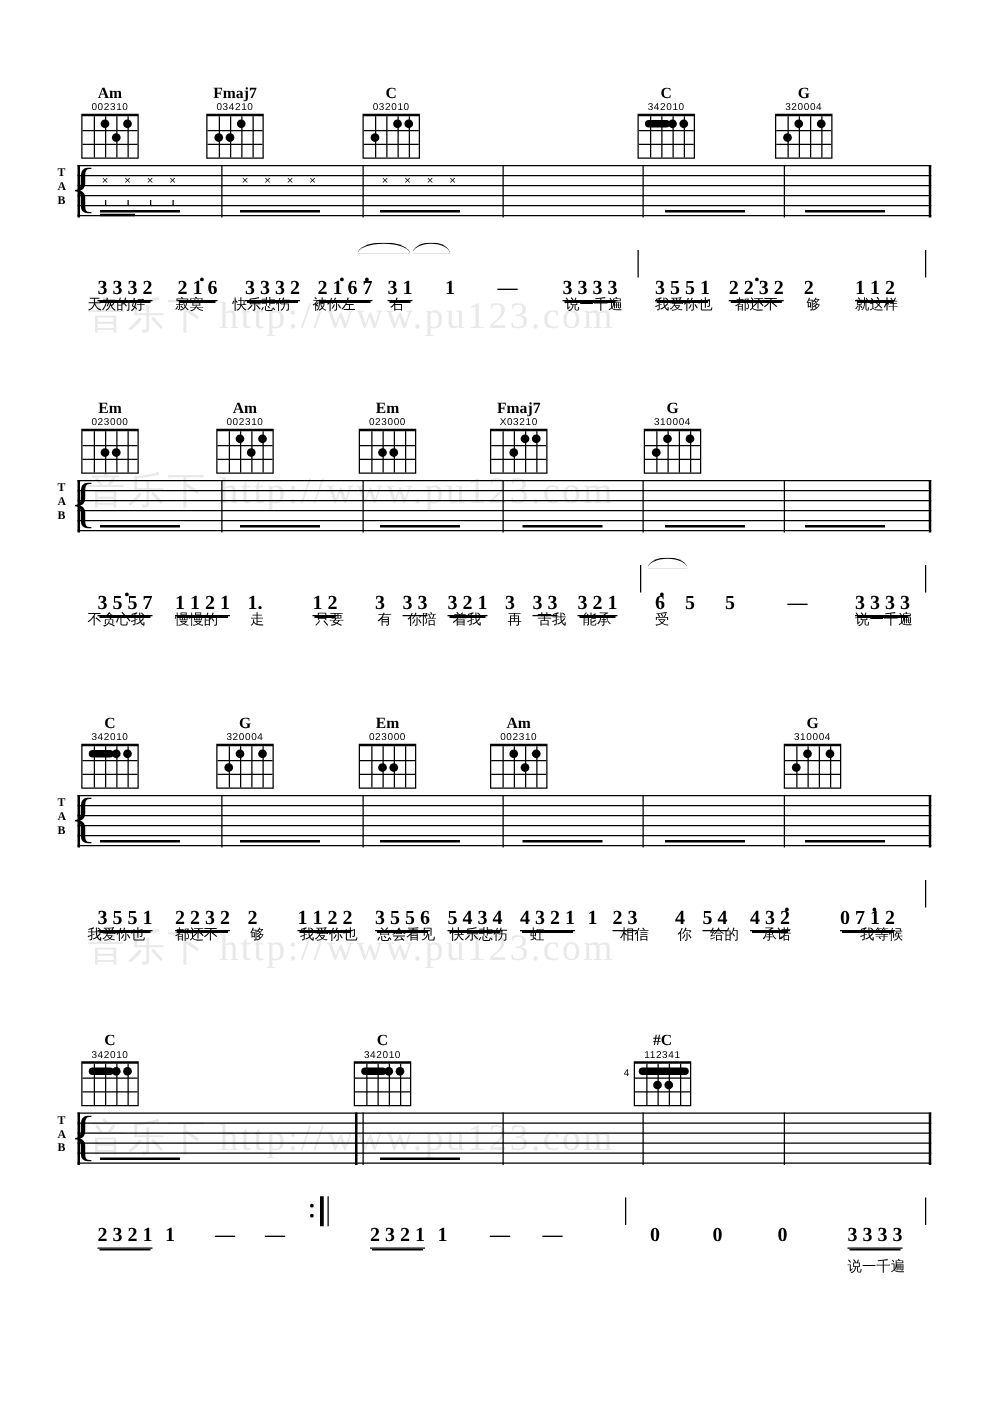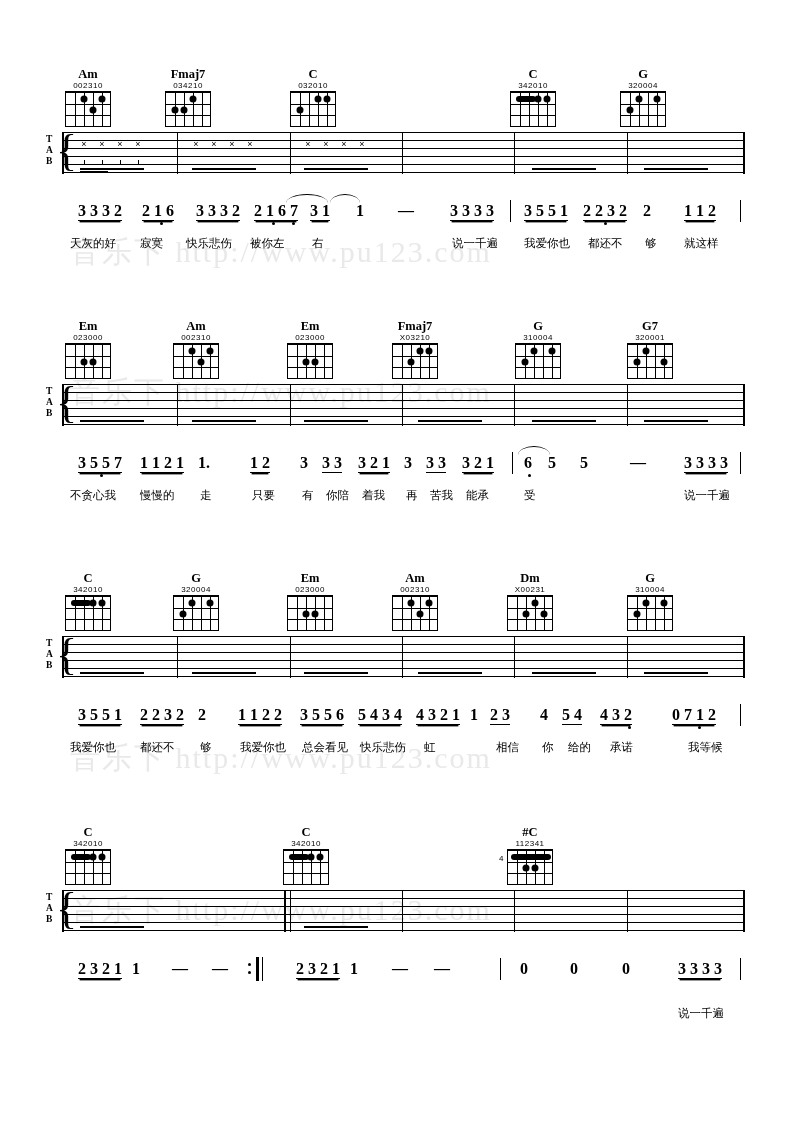--- a/index.html
+++ b/index.html
@@ -92,20 +92,21 @@
   .beam{position:absolute;height:2px;background:#000;}
   .tick{position:absolute;width:1px;height:4px;background:#000;}
 
   
   .numrow{position:relative;height:26px;}
   .num{
     position:absolute;
     font-family:"Liberation Serif", serif;
     font-size:16px;font-weight:bold;line-height:18px;
     white-space:nowrap;
+    margin-top:20px;
   }
   .num .u{border-bottom:1.4px solid #000;padding-bottom:1px;}
   .num .uu{border-bottom:1.4px solid #000;box-shadow:0 3px 0 -1.6px #000;padding-bottom:1px;}
   .dotunder{position:absolute;width:3px;height:3px;border-radius:50%;background:#000;}
   .slur{position:absolute;border-top:1.3px solid #000;border-radius:50%/100% 100% 0 0;height:8px;}
   .vbar{position:absolute;width:1px;background:#000;}
   .repeat{position:absolute;}
 
   
   .lyricrow{position:relative;height:20px;}
@@ -358,35 +359,20 @@
         <div class="grid">
           <div class="v" style="left:9px"></div>
             <div class="v" style="left:18px"></div>
           <div class="v" style="left:27px"></div>
             <div class="v" style="left:36px"></div>
           <div class="h" style="top:11px"></div>
             <div class="h" style="top:22px"></div>
           <div class="dot" style="left:9px;top:17px"></div>
           <div class="dot" style="left:18px;top:6px"></div>
           <div class="dot" style="left:36px;top:6px"></div>
-        </div>
-      </div>
-      <div class="chord" style="left:618px;width:64px;">
-        <div class="cname">G7</div>
-        <div class="cfing">320001</div>
-        <div class="grid">
-          <div class="v" style="left:9px"></div>
-            <div class="v" style="left:18px"></div>
-          <div class="v" style="left:27px"></div>
-            <div class="v" style="left:36px"></div>
-          <div class="h" style="top:11px"></div>
-            <div class="h" style="top:22px"></div>
-          <div class="dot" style="left:9px;top:17px"></div>
-          <div class="dot" style="left:18px;top:6px"></div>
-          <div class="dot" style="left:36px;top:17px"></div>
         </div>
       </div>
     </div>
 
     <div class="staff">
       <div class="brace">{</div>
       <div class="tabword">T<br>A<br>B</div>
       <div class="stafflines">
         <div class="sline" style="top:0px"></div>
           <div class="sline" style="top:8px"></div>
@@ -504,35 +490,20 @@
             <div class="v" style="left:18px"></div>
           <div class="v" style="left:27px"></div>
             <div class="v" style="left:36px"></div>
           <div class="h" style="top:11px"></div>
             <div class="h" style="top:22px"></div>
           <div class="dot" style="left:18px;top:6px"></div>
           <div class="dot" style="left:27px;top:17px"></div>
           <div class="dot" style="left:36px;top:6px"></div>
         </div>
       </div>
-      <div class="chord" style="left:498px;width:64px;">
-        <div class="cname">Dm</div>
-        <div class="cfing">X00231</div>
-        <div class="grid">
-          <div class="v" style="left:9px"></div>
-            <div class="v" style="left:18px"></div>
-          <div class="v" style="left:27px"></div>
-            <div class="v" style="left:36px"></div>
-          <div class="h" style="top:11px"></div>
-            <div class="h" style="top:22px"></div>
-          <div class="dot" style="left:27px;top:6px"></div>
-          <div class="dot" style="left:18px;top:17px"></div>
-          <div class="dot" style="left:36px;top:17px"></div>
-        </div>
-      </div>
       <div class="chord" style="left:618px;width:64px;">
         <div class="cname">G</div>
         <div class="cfing">310004</div>
         <div class="grid">
           <div class="v" style="left:9px"></div>
             <div class="v" style="left:18px"></div>
           <div class="v" style="left:27px"></div>
             <div class="v" style="left:36px"></div>
           <div class="h" style="top:11px"></div>
             <div class="h" style="top:22px"></div>

